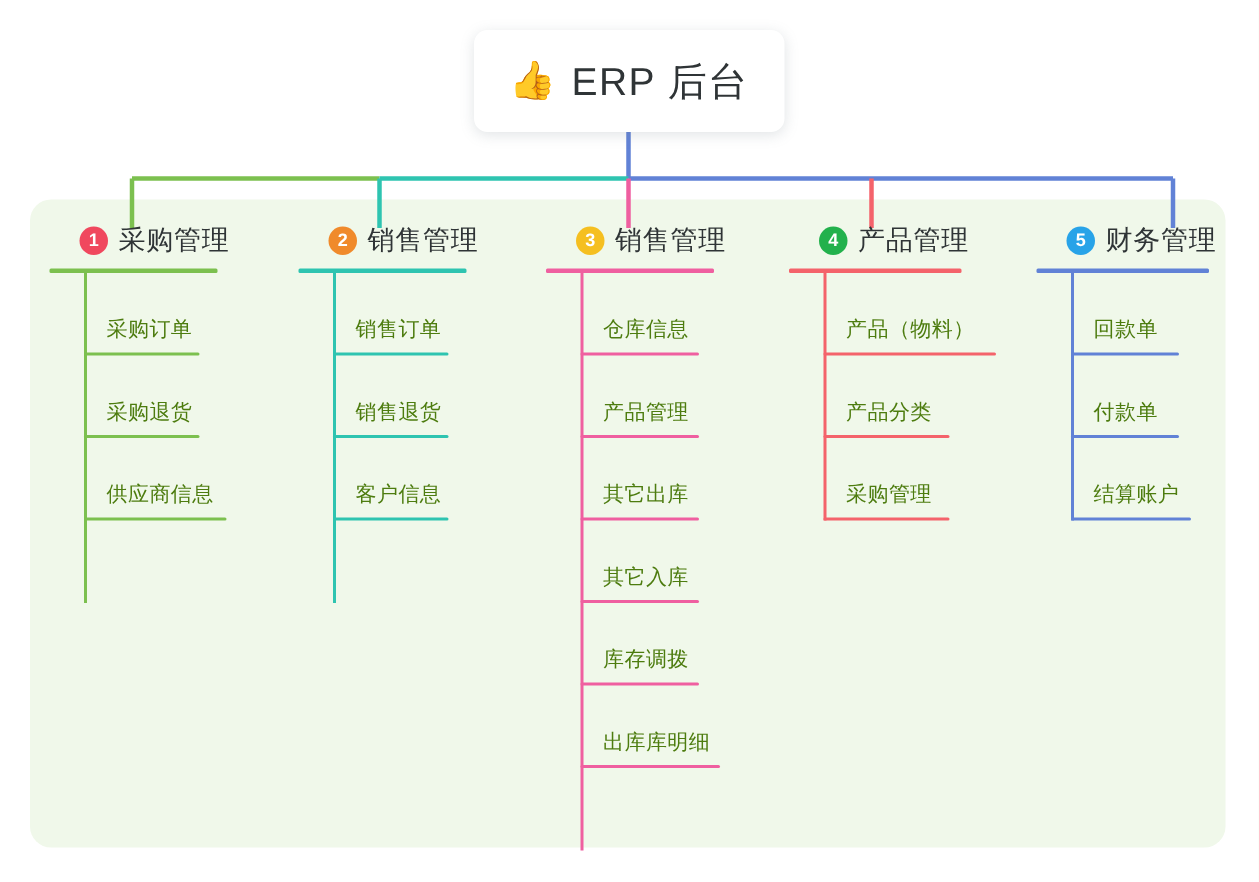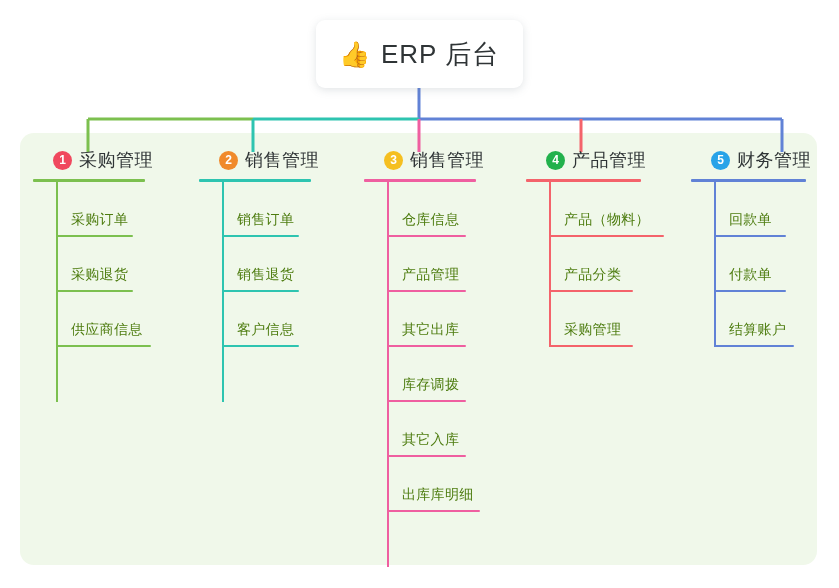--- a/index.html
+++ b/index.html
@@ -222,25 +222,25 @@
           </div>
           <div class="item">
             <span class="item-label">产品管理</span>
             <div class="item-rule" style="width: 79px; background: rgb(239, 95, 160);"></div>
           </div>
           <div class="item">
             <span class="item-label">其它出库</span>
             <div class="item-rule" style="width: 79px; background: rgb(239, 95, 160);"></div>
           </div>
           <div class="item">
+            <span class="item-label">其它入库</span>
+            <div class="item-rule" style="width: 79px; background: rgb(239, 95, 160);"></div>
+          </div>
+          <div class="item">
             <span class="item-label">库存调拨</span>
-            <div class="item-rule" style="width: 79px; background: rgb(239, 95, 160);"></div>
-          </div>
-          <div class="item">
-            <span class="item-label">其它入库</span>
             <div class="item-rule" style="width: 79px; background: rgb(239, 95, 160);"></div>
           </div>
           <div class="item">
             <span class="item-label">出库库明细</span>
             <div class="item-rule" style="width: 93px; background: rgb(239, 95, 160);"></div>
           </div>
         </div>
       </div>
       <div class="column" style="left: 526px; top: 148px;">
         <div class="col-head" style="width: 118px;">

